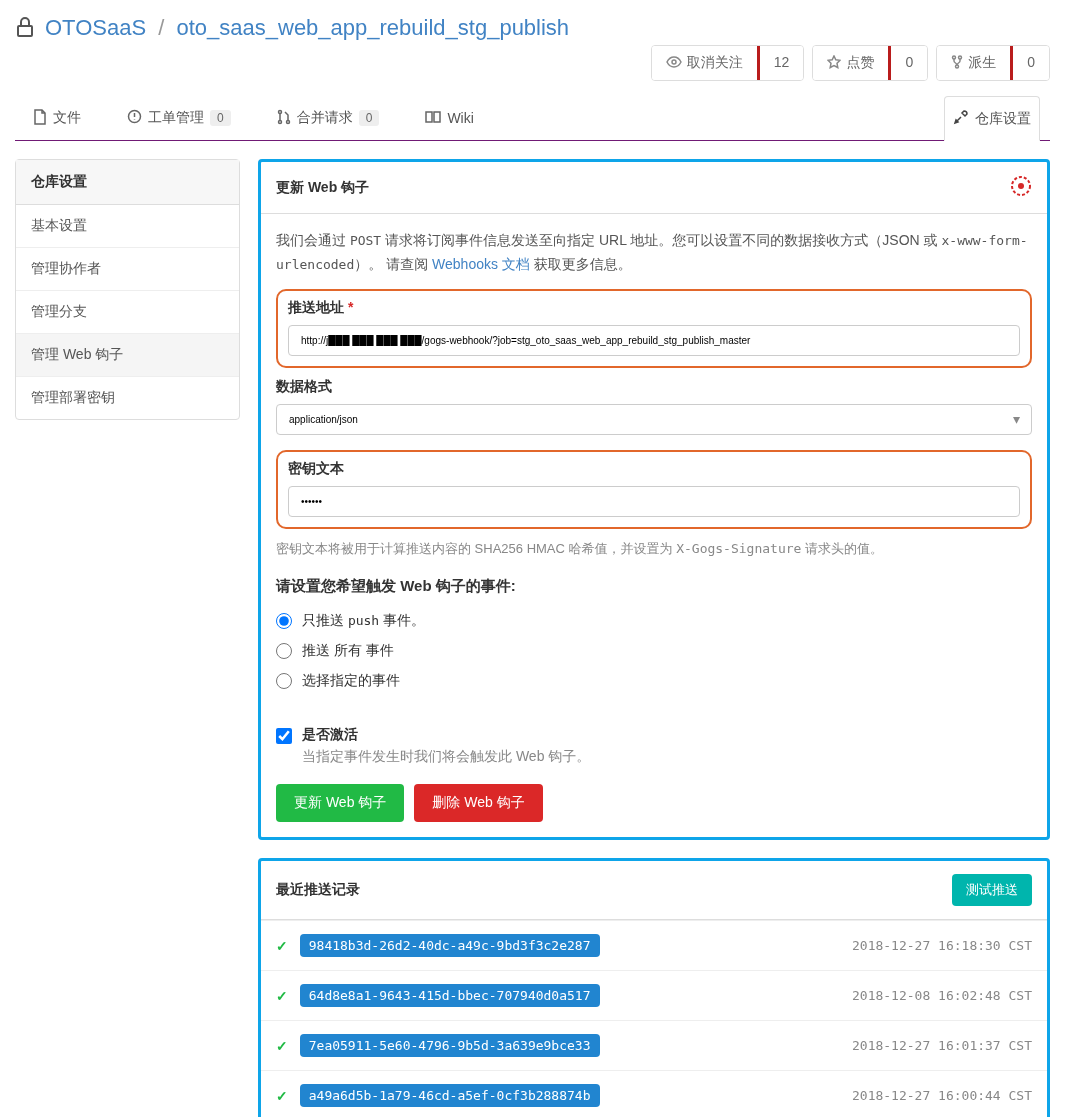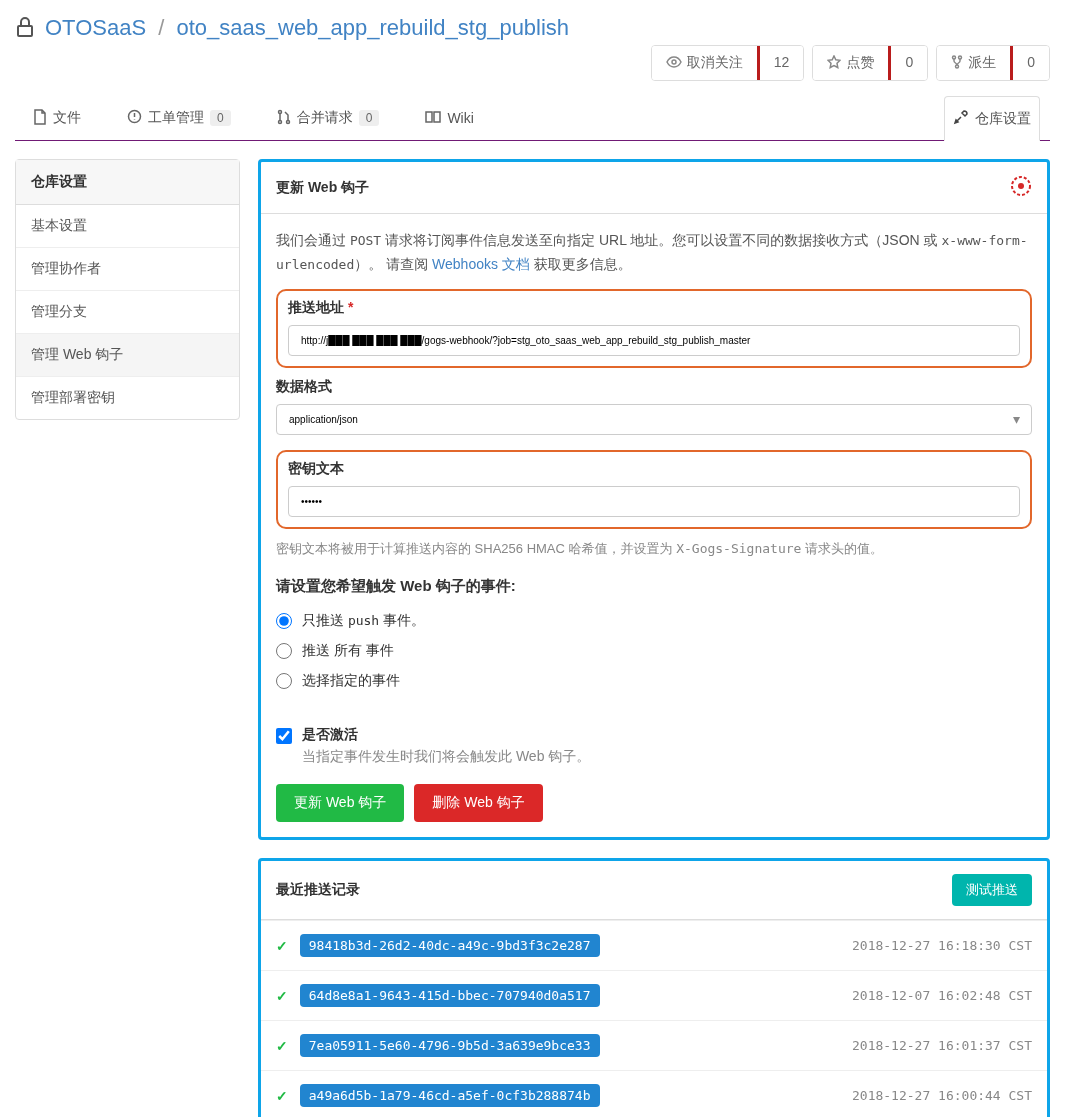--- a/index.html
+++ b/index.html
@@ -264,21 +264,21 @@
         </div>
         <div id="delivery-list">
             <div class="delivery-row">
               <span class="check-icon">✓</span>
               <span class="commit-badge">98418b3d-26d2-40dc-a49c-9bd3f3c2e287</span>
               <span class="delivery-time">2018-12-27 16:18:30 CST</span>
             </div>
             <div class="delivery-row">
               <span class="check-icon">✓</span>
               <span class="commit-badge">64d8e8a1-9643-415d-bbec-707940d0a517</span>
-              <span class="delivery-time">2018-12-07 16:02:48 CST</span>
+              <span class="delivery-time">2018-12-08 16:02:48 CST</span>
             </div>
             <div class="delivery-row">
               <span class="check-icon">✓</span>
               <span class="commit-badge">7ea05911-5e60-4796-9b5d-3a639e9bce33</span>
               <span class="delivery-time">2018-12-27 16:01:37 CST</span>
             </div>
             <div class="delivery-row">
               <span class="check-icon">✓</span>
               <span class="commit-badge">a49a6d5b-1a79-46cd-a5ef-0cf3b288874b</span>
               <span class="delivery-time">2018-12-27 16:00:44 CST</span>

